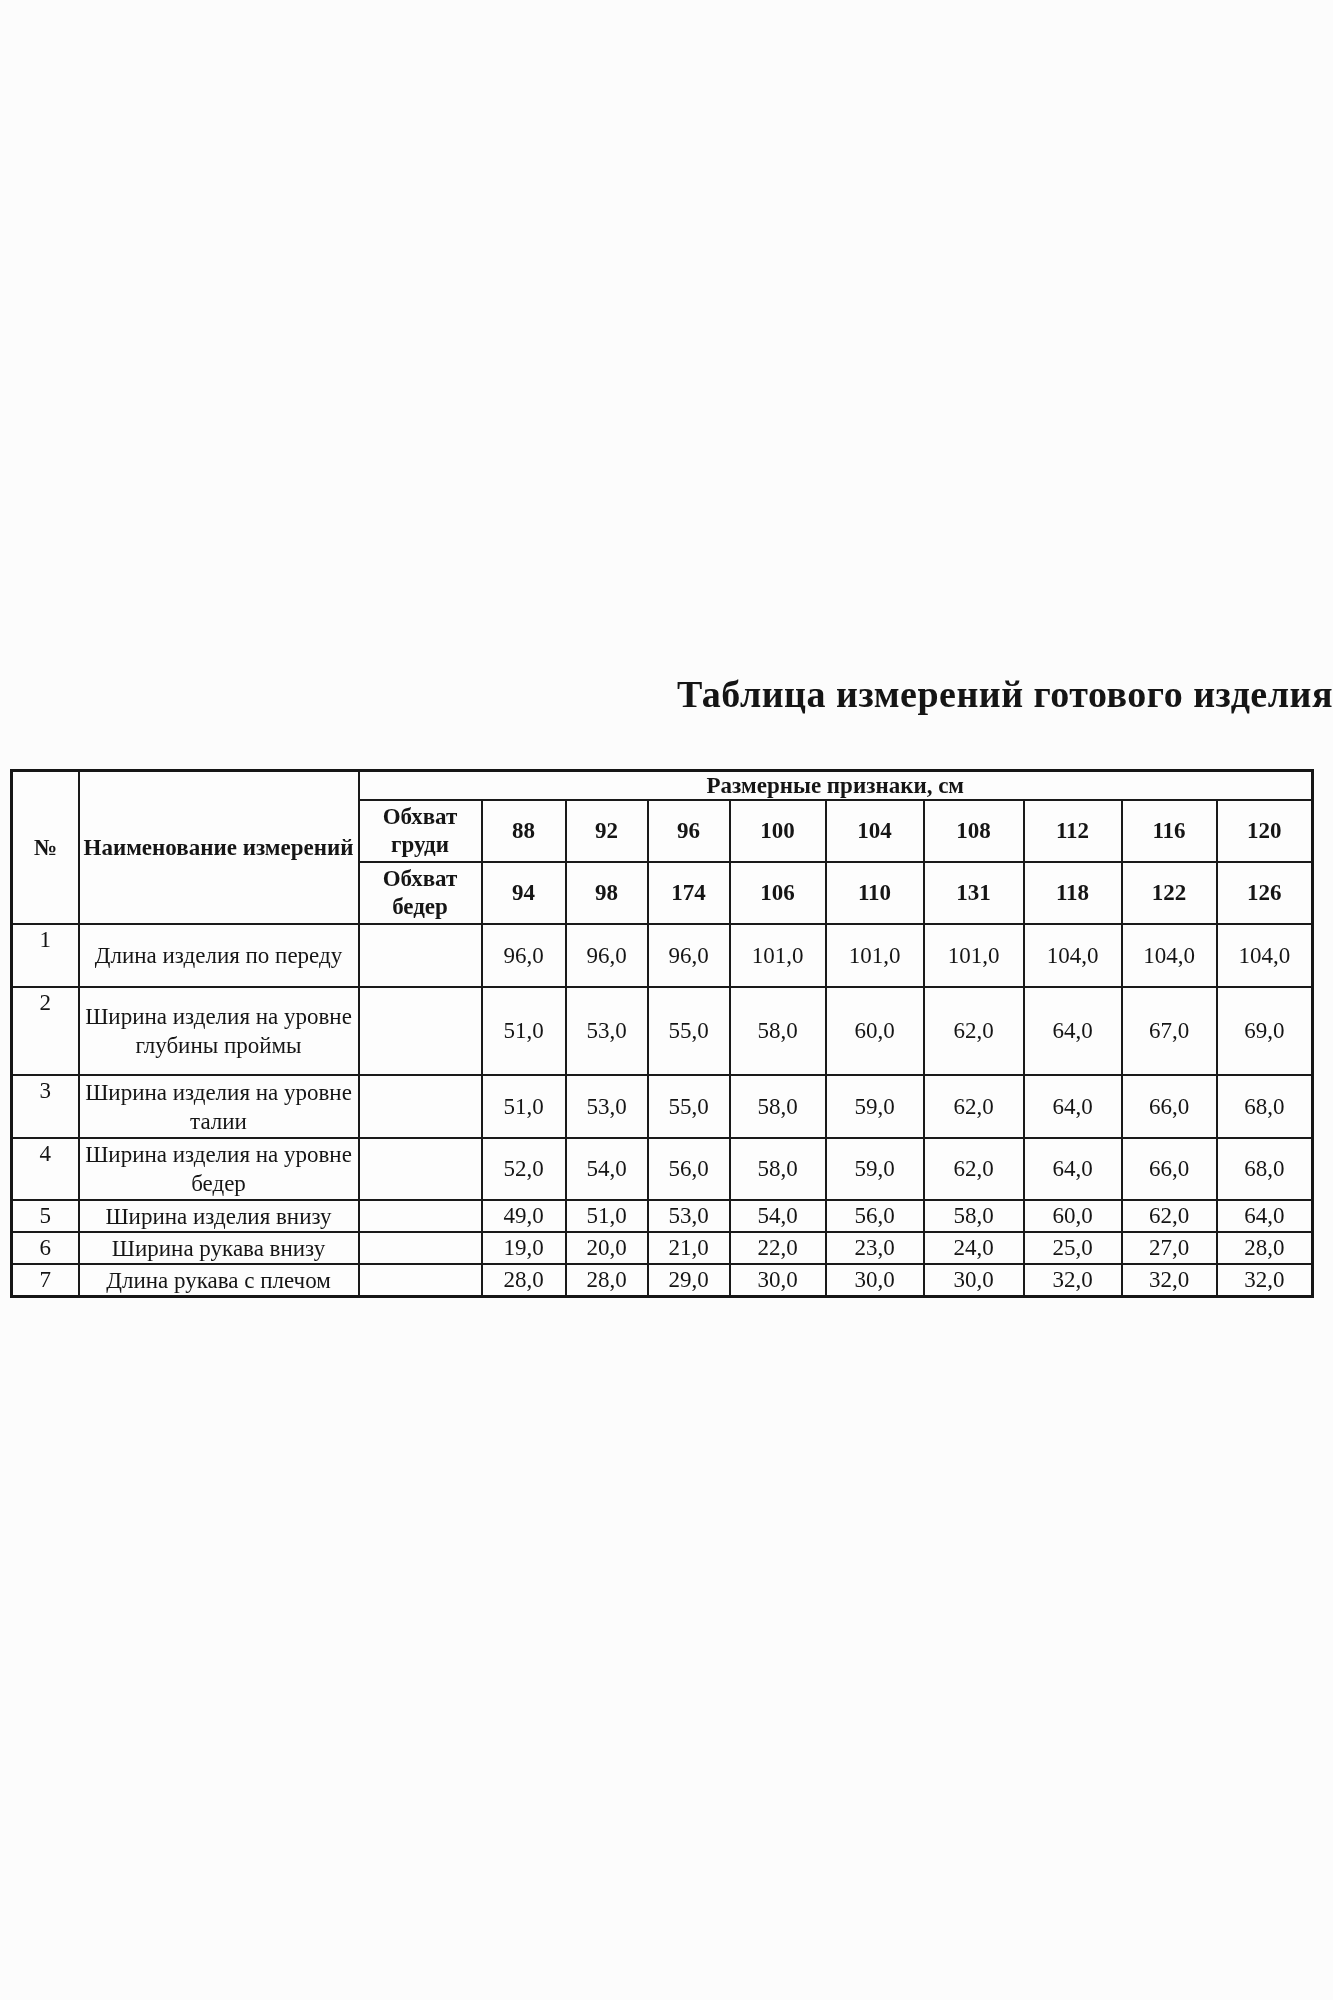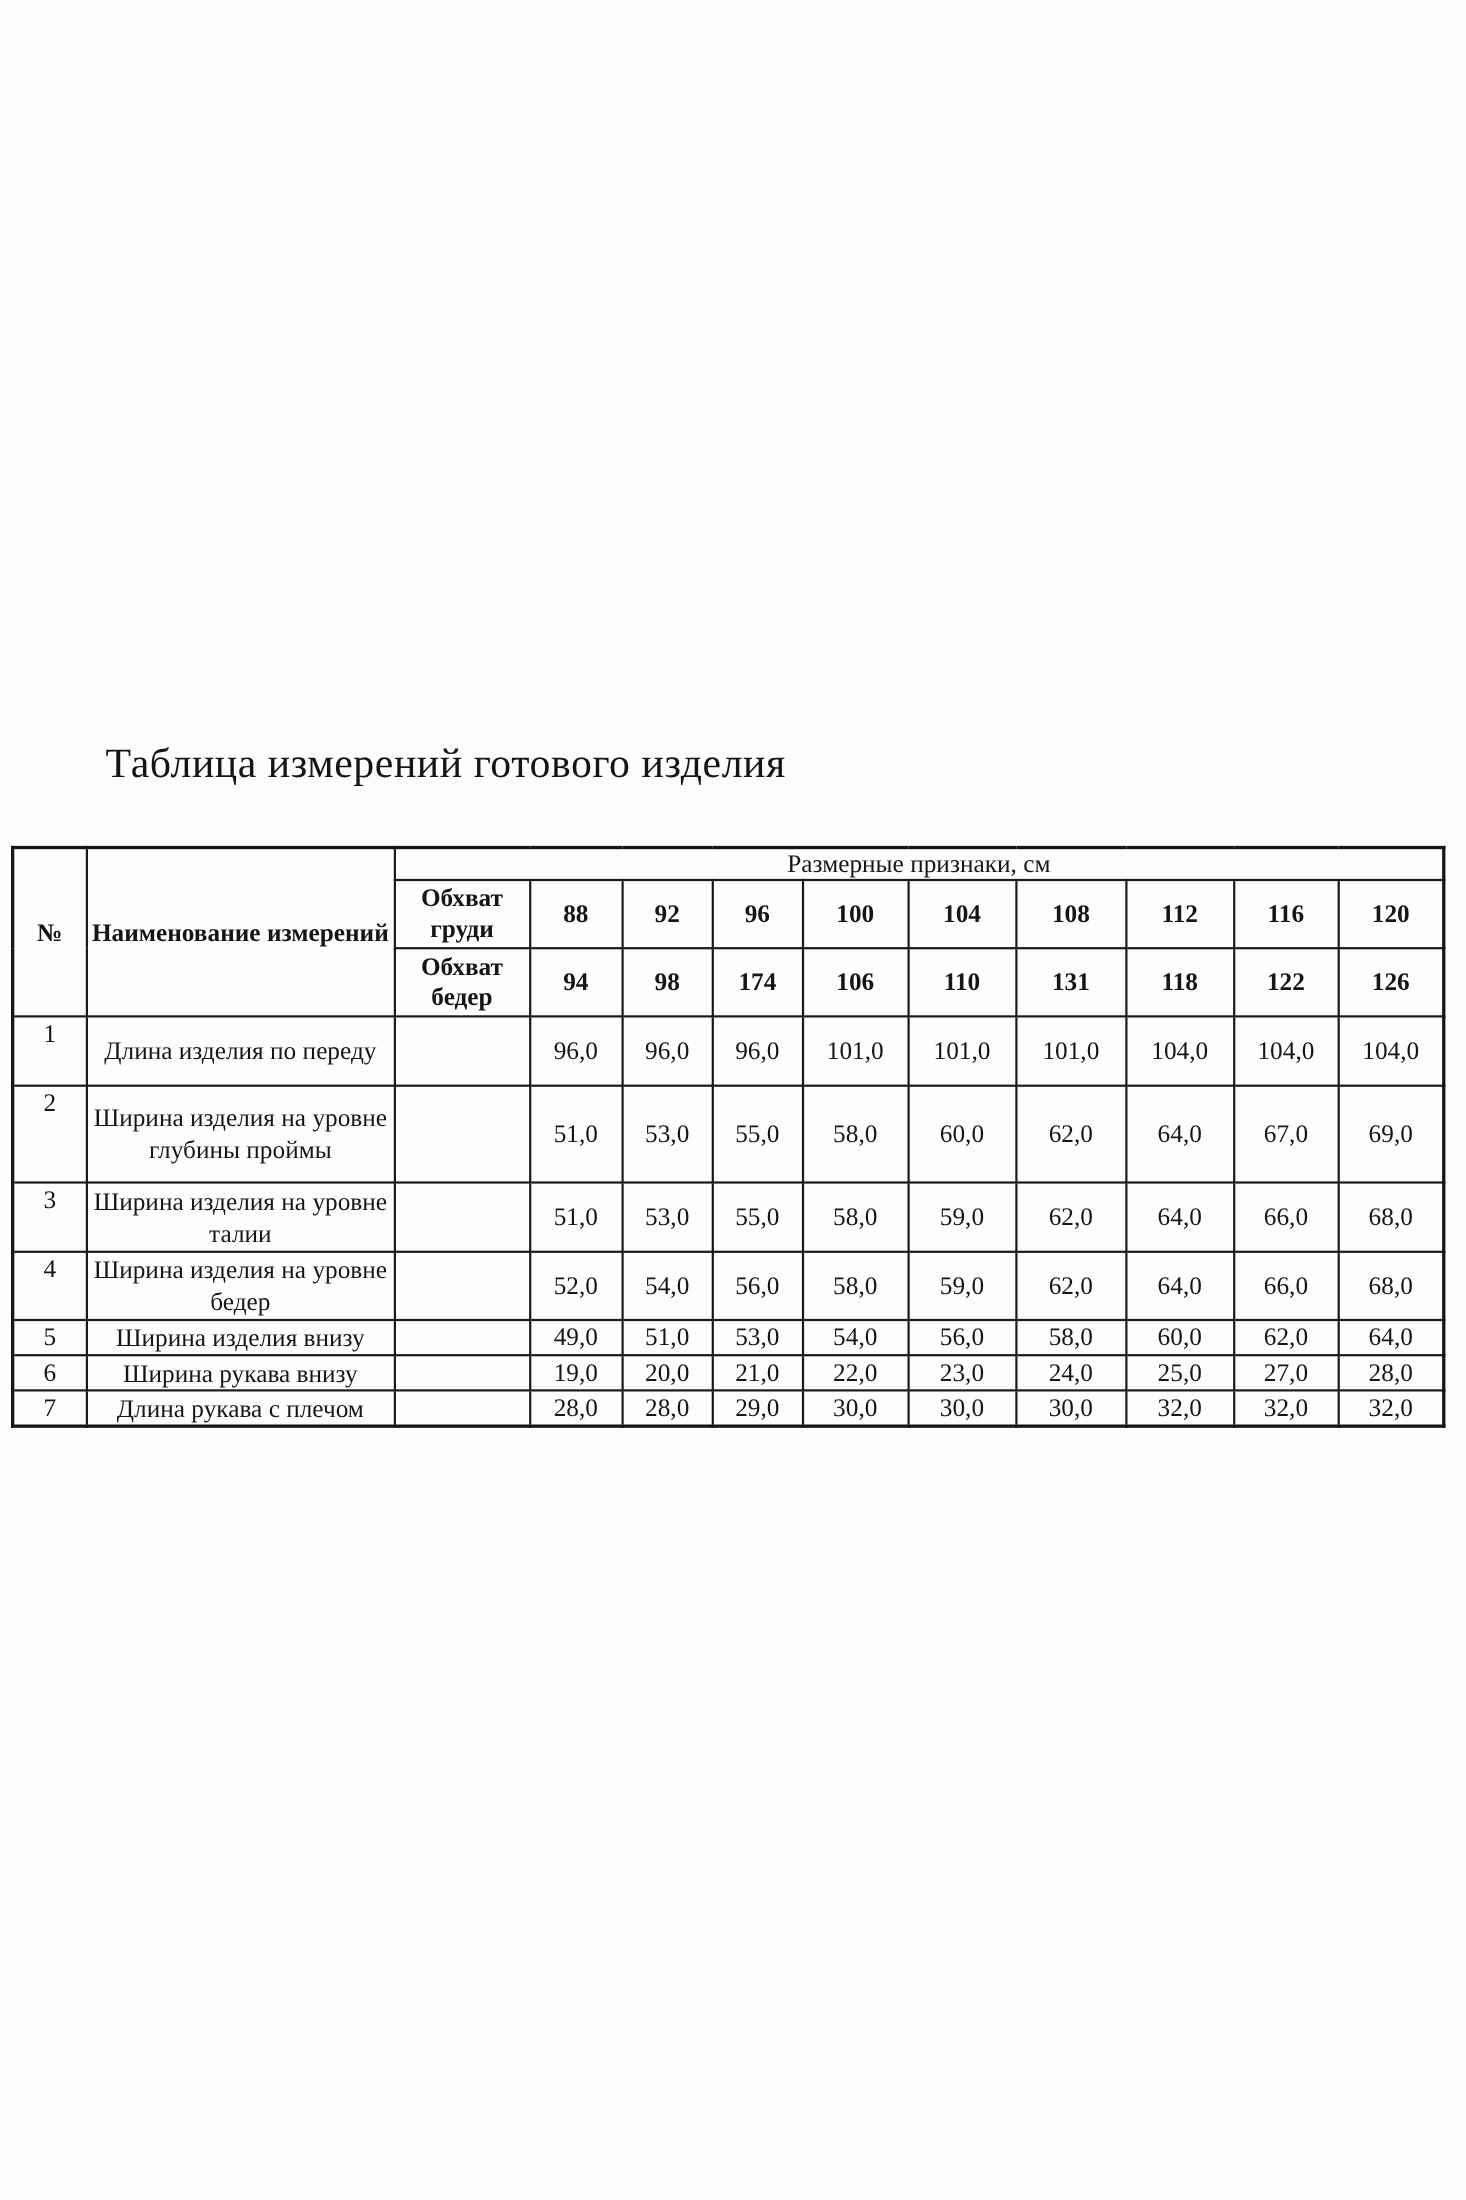--- a/index.html
+++ b/index.html
@@ -10,22 +10,22 @@
     background:#fcfcfc;
     font-family:"Liberation Serif","DejaVu Serif",serif;
     color:#151515;
     overflow:hidden;
   }
   .title-block{
     position:absolute;
     top:672px;
     left:96px;
     width:1237px;
-    text-align:left;
-    font-weight:normal;
+    text-align:right;
+    font-weight:bold;
     font-size:38px;
     line-height:45px;
     letter-spacing:0.5px;
   }
   table.meas{
     position:absolute;
     top:769px;
     left:10px;
     width:1303px;
     border-collapse:collapse;
@@ -35,21 +35,21 @@
   }
   table.meas th, table.meas td{
     border:2px solid #1a1a1a;
     padding:0 2px;
     text-align:center;
     font-size:23px;
     overflow:hidden;
   }
   th.corner{font-weight:bold;line-height:29px;}
   tr.group-row{height:27px;}
-  th.group-header{font-weight:normal;height:27px;line-height:25px;}
+  th.group-header{font-weight:bold;height:27px;line-height:25px;}
   tr.size-row{height:62px;}
   th.ax-label{font-weight:bold;line-height:28px;margin-left:11px;}
   th.size-cell{font-weight:bold;}
   td.no-cell{vertical-align:top;font-weight:normal;line-height:30px;}
   td.name-cell{font-weight:normal;line-height:29px;vertical-align:middle;margin-top:48px;}
   td.girth-cell{background:#fdfdfd;}
   td.val-cell{font-weight:normal;vertical-align:middle;}
   tr.r1{height:63px;}
   tr.r2{height:88px;}
   tr.r3{height:63px;}

